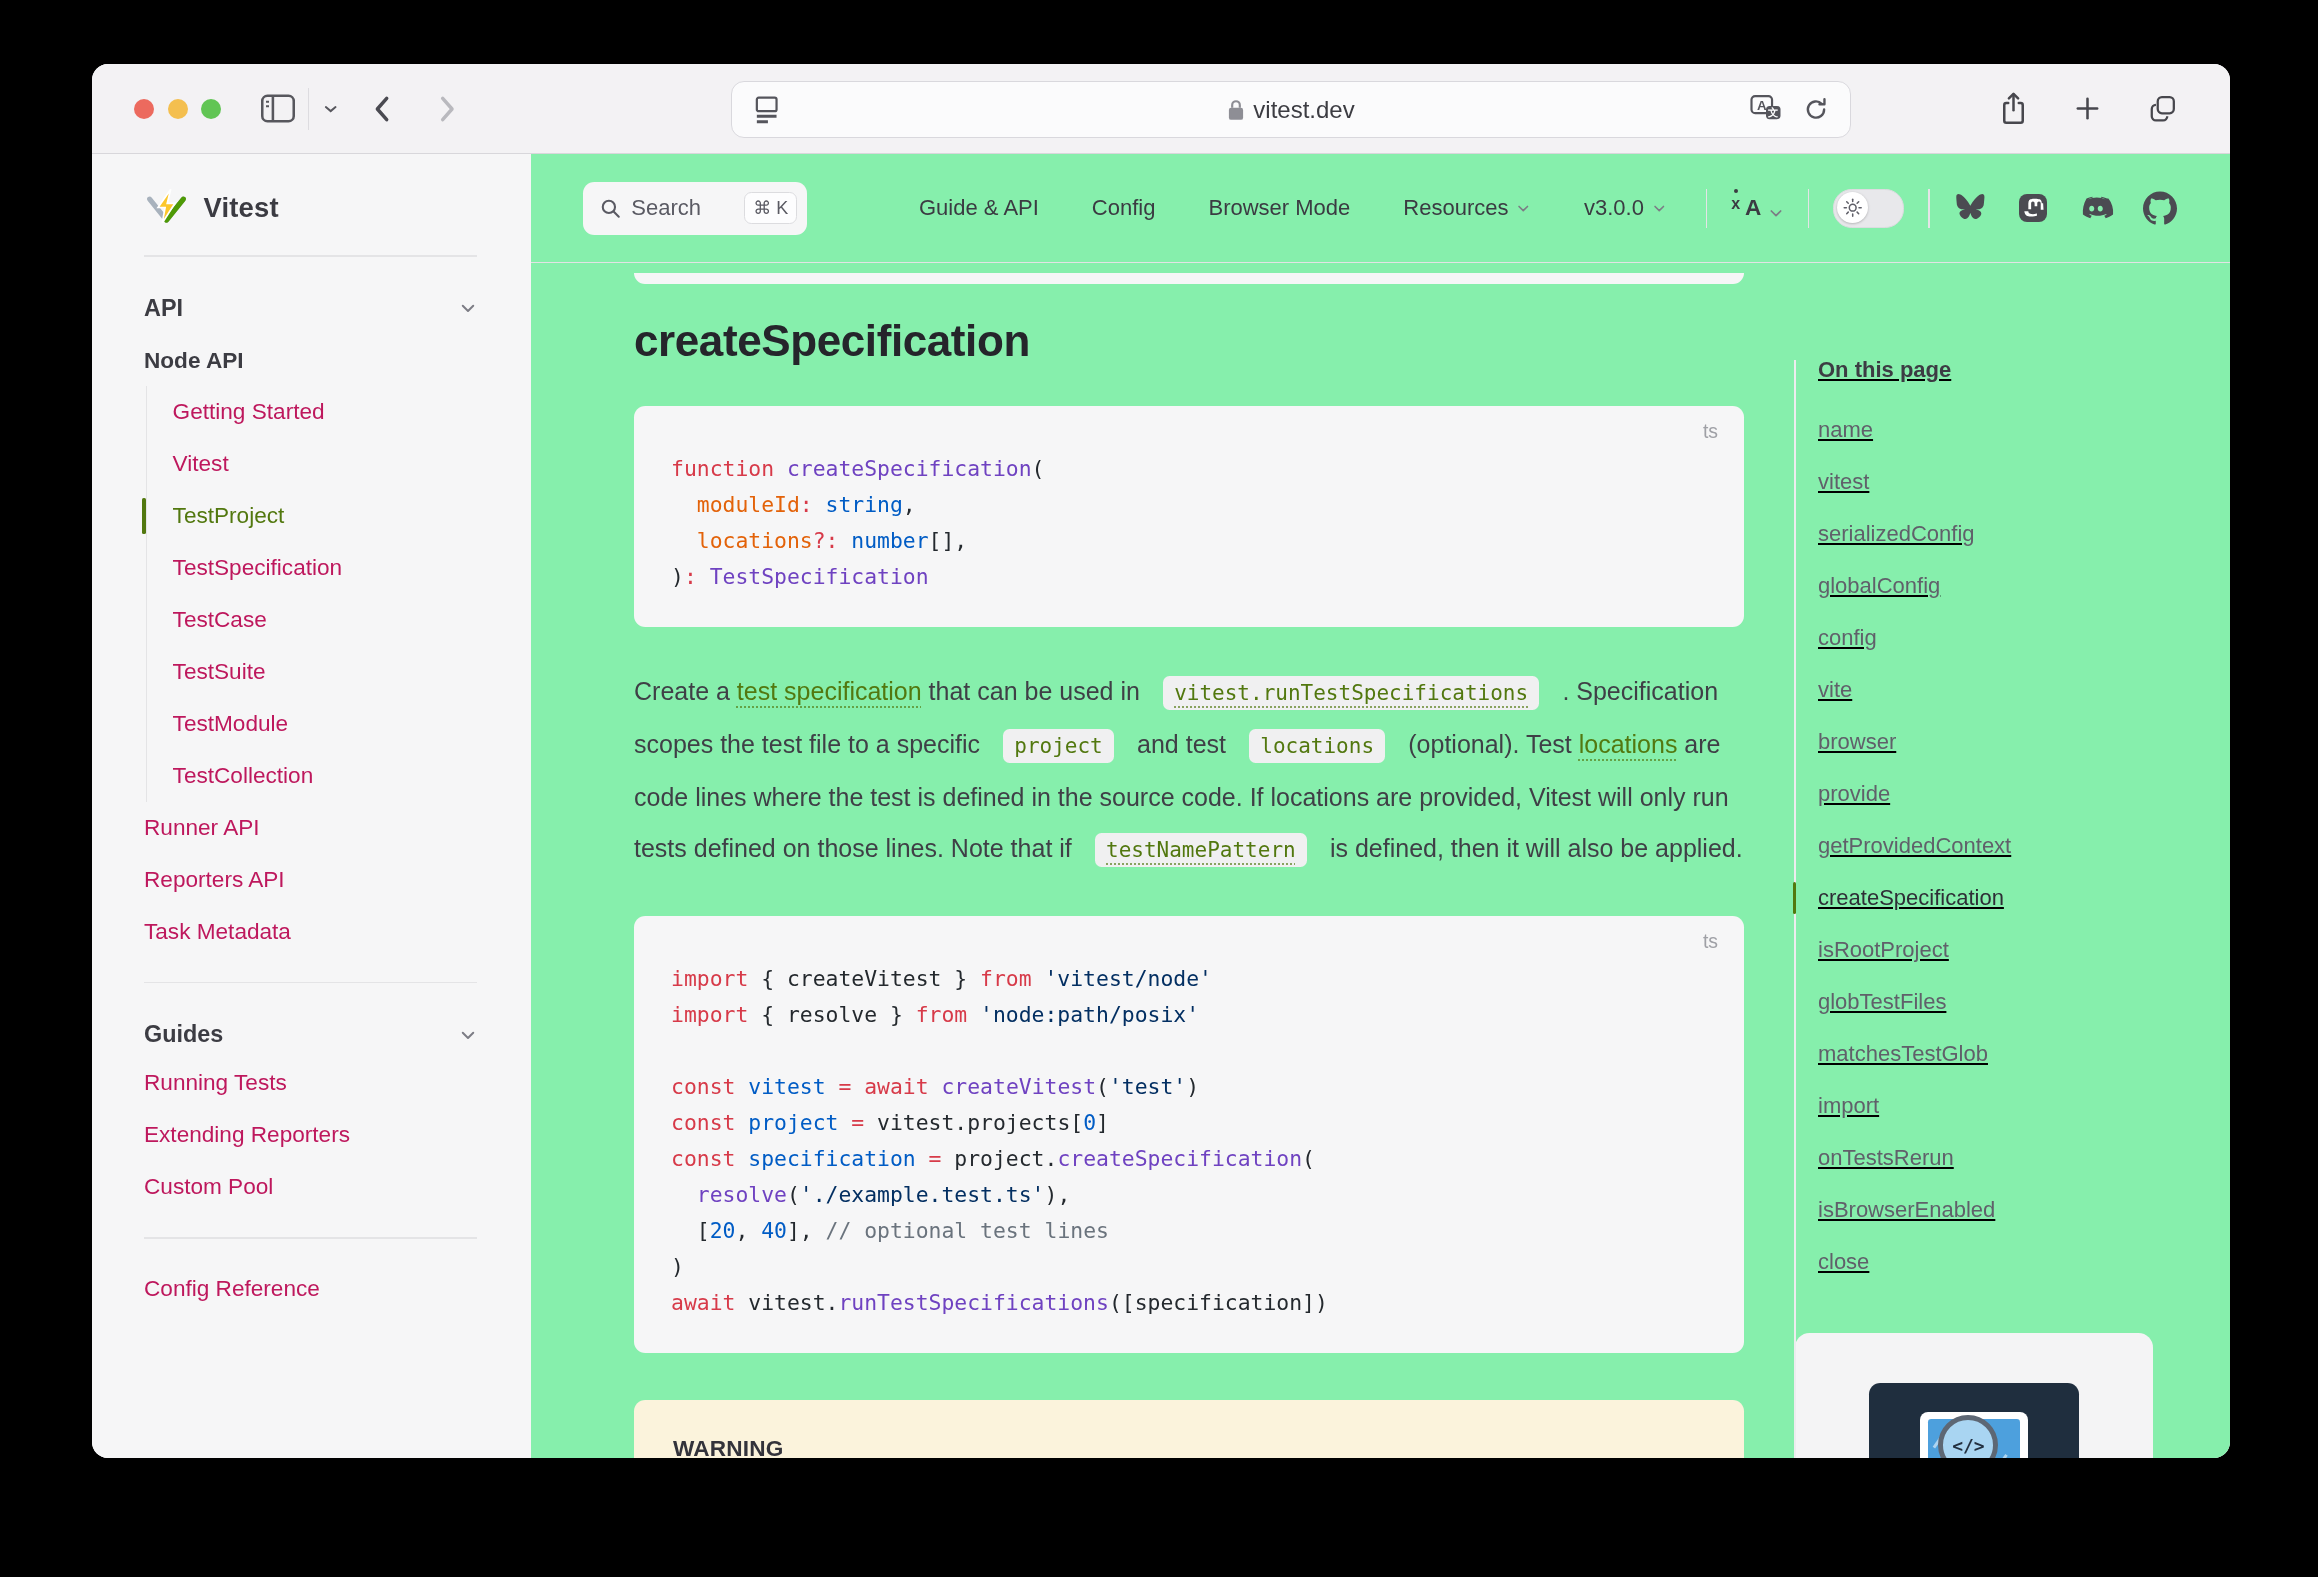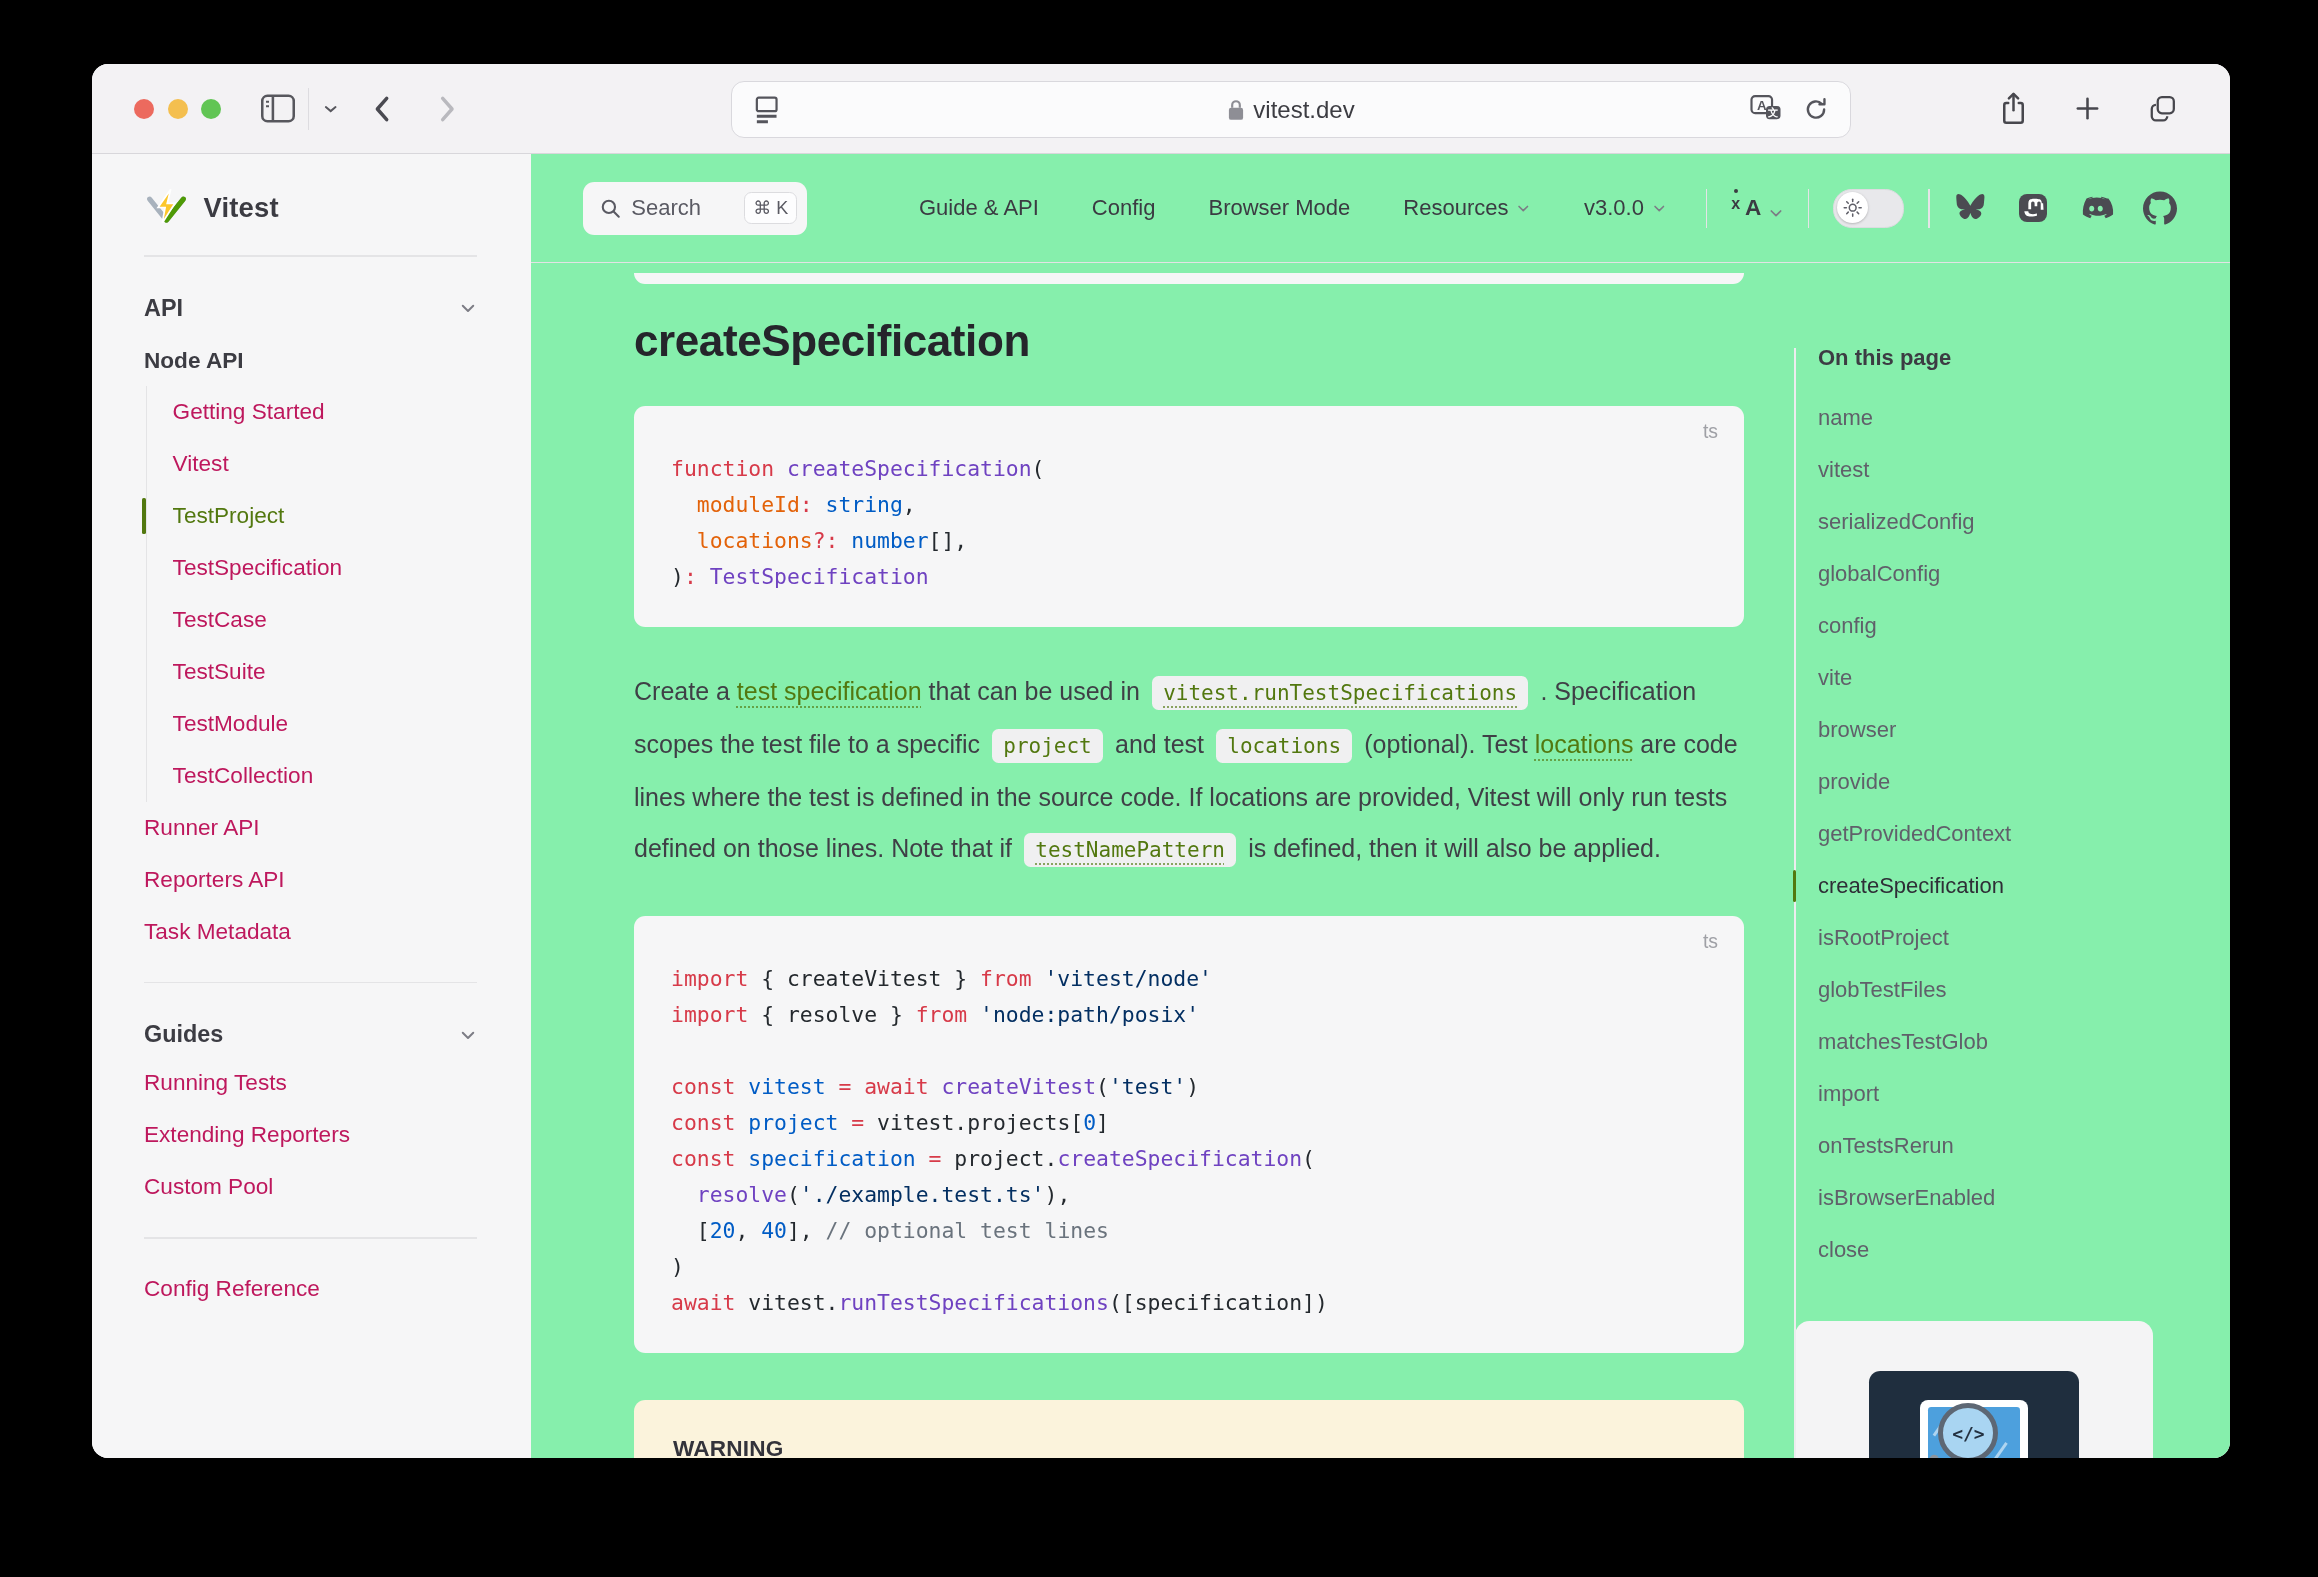--- a/index.html
+++ b/index.html
@@ -70,27 +70,27 @@
   h1.title{font-size:44px;font-weight:700;color:#25252b;letter-spacing:-0.4px;margin:32px 0 0;}
   .codeblock{margin-top:40px;background:#f6f6f7;border-radius:11.3px;padding:45px 37px 32px;position:relative;}
   .lang-label{position:absolute;top:14.5px;right:26px;font-size:19.4px;color:#9fa0a6;}
   .code{font-family:"DejaVu Sans Mono",monospace;font-size:21.4px;line-height:36px;color:#24292e;white-space:pre;}
   .tk-k{color:#d73a49}.tk-r{color:#d73a49}.tk-f{color:#6f42c1}.tk-o{color:#e36209}
   .tk-t{color:#005cc5}.tk-s{color:#032f62}.tk-c{color:#6a737d}.tk-p{color:#24292e}
   .para{margin-top:39px;font-size:25px;line-height:51px;color:#3f3f46;}
   .seg-link{color:#52780f;text-decoration:underline dotted;text-decoration-thickness:2px;
             text-underline-offset:7.3px;text-decoration-color:rgba(82,120,15,.65);cursor:pointer;}
   .chip{font-family:"DejaVu Sans Mono",monospace;font-size:21px;color:#52780f;background:#f0f0f1;
-        border-radius:6.5px;padding:4.8px 11.3px;margin:0 5px;white-space:nowrap;}
+        border-radius:6.5px;padding:4.8px 11.3px;margin:0 16px;white-space:nowrap;}
   .chip.linked{text-decoration:underline dotted;text-decoration-thickness:2px;text-underline-offset:6.5px;
         text-decoration-color:rgba(82,120,15,.65);cursor:pointer;}
   .warning{margin-top:47px;background:#fbf3dc;border-radius:11.3px;padding:36px 39px;height:291px;box-sizing:border-box;}
   .warning-title{font-size:22.6px;font-weight:700;color:#33333b;letter-spacing:0.2px;}
   
-  .outline{position:absolute;left:1287px;top:4px;width:388px;box-sizing:content-box;}
+  .outline{position:absolute;left:1287px;top:16px;width:388px;box-sizing:content-box;text-decoration:underline;}
   .outline-inner{position:relative;padding-top:78px;}
   .outline-rule{position:absolute;left:-24px;top:81px;bottom:auto;height:1206px;width:1.6px;background:#ececee;}
   .outline-title{font-size:22px;font-weight:700;color:#3c3c43;}
   .outline-list{list-style:none;margin:21px 0 0;padding:0;}
   .outline-item{font-size:22px;color:#60606a;height:52px;display:flex;align-items:center;position:relative;cursor:pointer;}
   .outline-item.active{color:#2e2e36;}
   .outline-item.active::before{content:"";position:absolute;left:-25px;top:9.7px;bottom:9.7px;width:3.2px;
           background:#52780f;border-radius:1.6px;}
   .ad-card{margin-top:45px;margin-left:-22.6px;width:358px;height:226px;background:#f4f4f5;border-radius:14.5px;
            overflow:hidden;display:flex;justify-content:center;cursor:pointer;}

